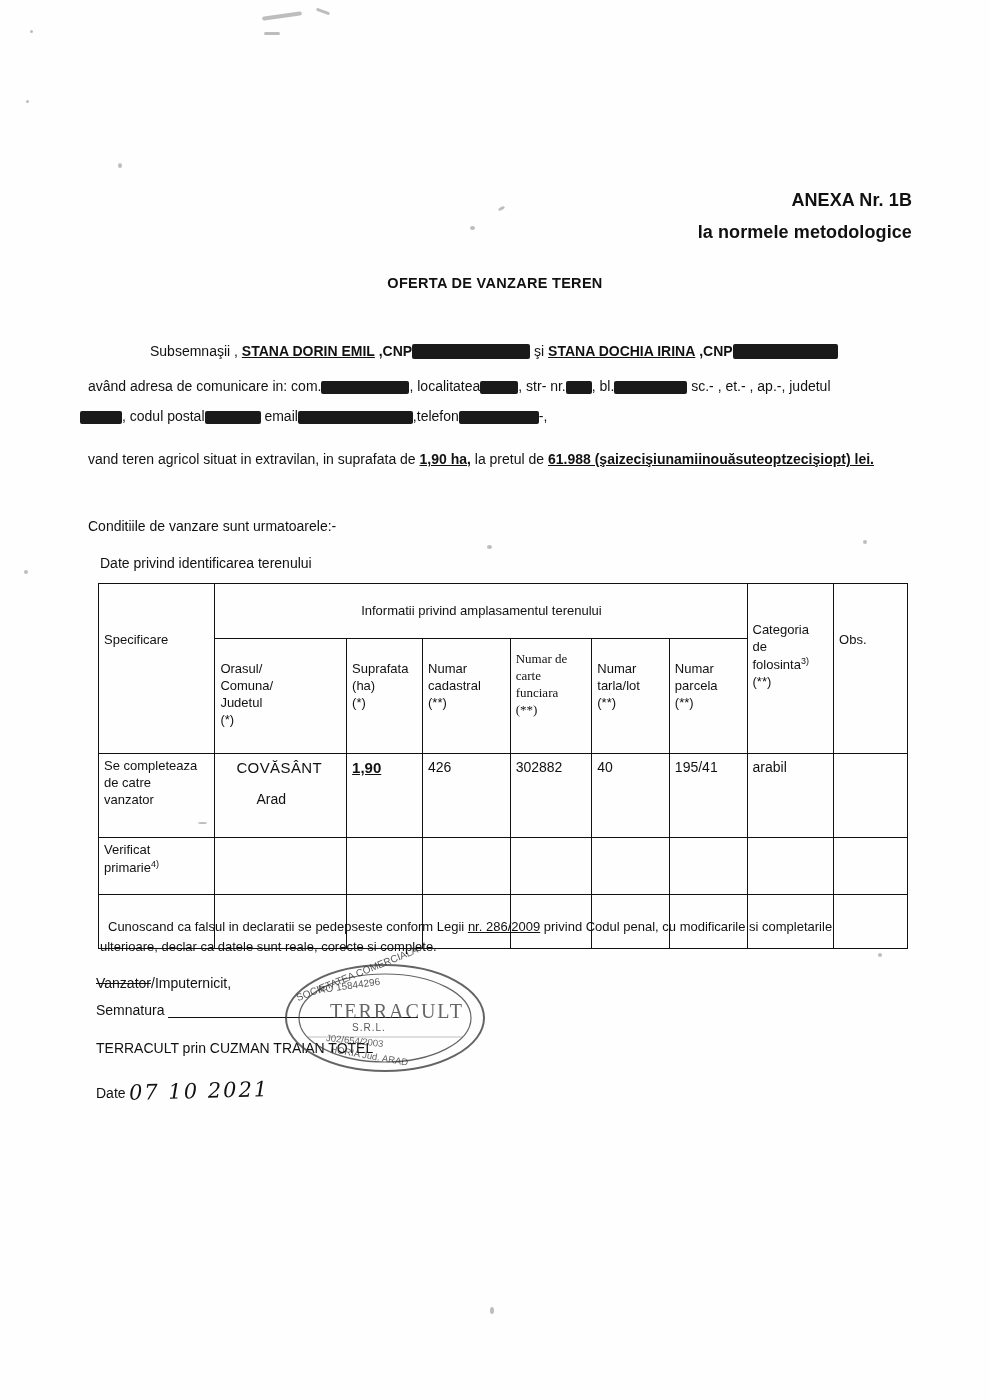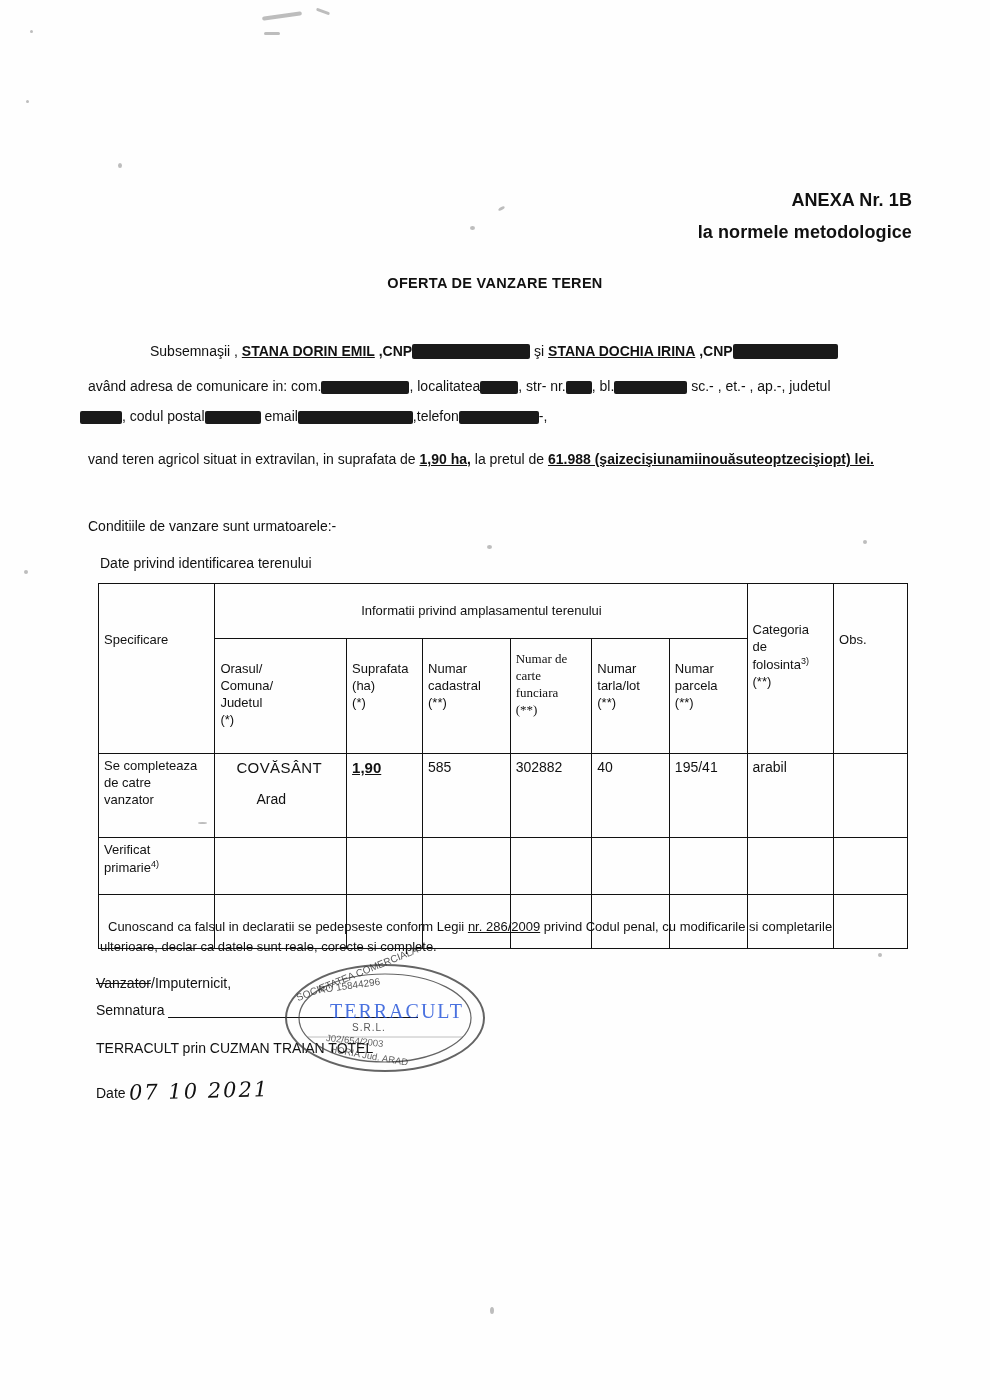--- a/index.html
+++ b/index.html
@@ -166,21 +166,21 @@
     height: 112px;
     pointer-events: none;
     opacity: 0.78;
   }
   .stamp-text {
     position: absolute;
     left: 330px;
     top: 1000px;
     font-size: 20px;
     letter-spacing: 2px;
-    color: #1d4ed8;
+    color: #404040;
     opacity: 0.8;
     font-family: "Liberation Serif", serif;
   }
   .stamp-sub {
     position: absolute;
     left: 352px;
     top: 1022px;
     font-size: 10px;
     letter-spacing: 1px;
     color: #2b2b2b;
@@ -301,21 +301,21 @@
     </tr>
     <tr class="row-data">
       <td style="white-space:pre-line;">Se completeaza
 de catre
 vanzator</td>
       <td>
         <div class="loc-main">COVĂSÂNT</div>
         <div class="loc-sub">Arad</div>
       </td>
       <td><span class="big-val">1,90</span></td>
-      <td style="font-size:14px;">585</td>
+      <td style="font-size:14px;">426</td>
       <td style="font-size:14px;">302882</td>
       <td style="font-size:14px;">40</td>
       <td style="font-size:14px;">195/41</td>
       <td style="font-size:14px;">arabil</td>
       <td></td>
     </tr>
     <tr class="row-ver">
       <td style="white-space:pre-line;"><span>Verificat
 primarie</span><sup>4)</sup></td>
       <td></td>

